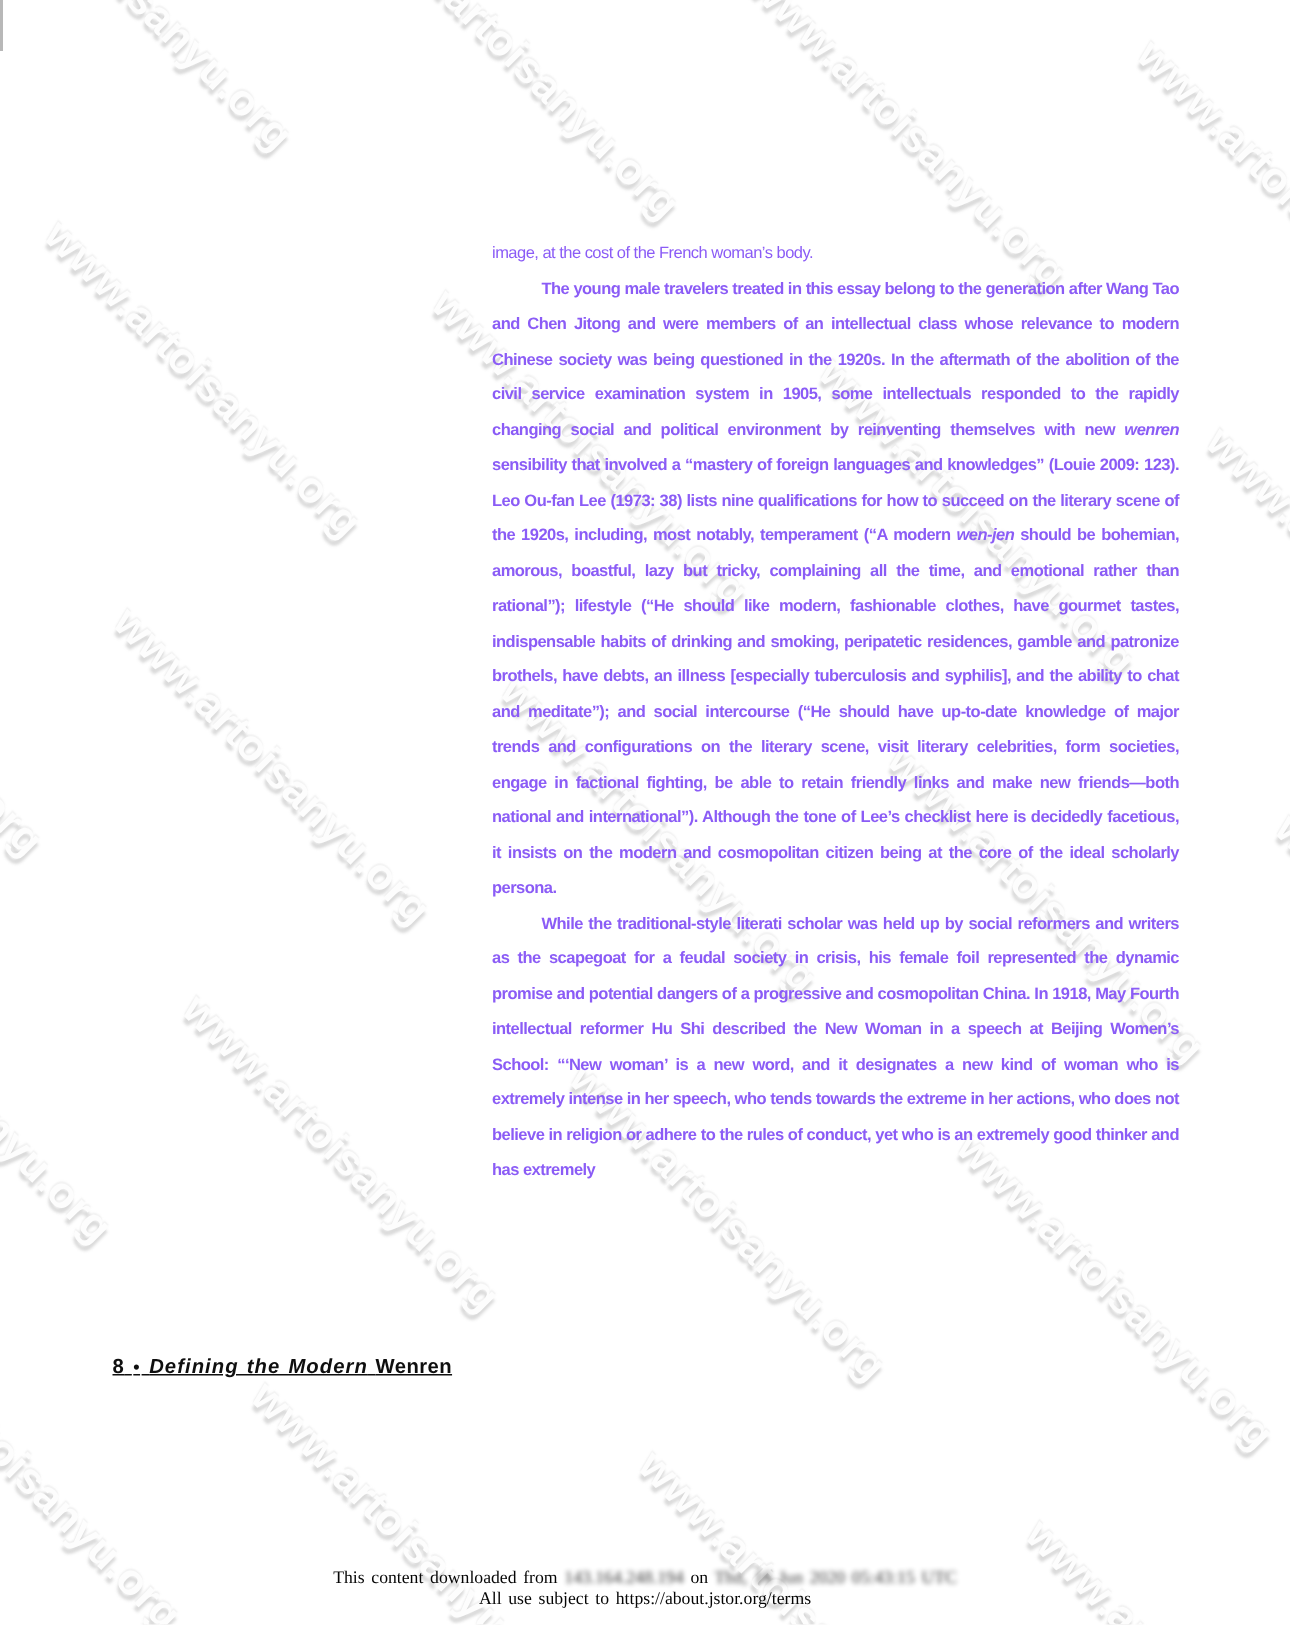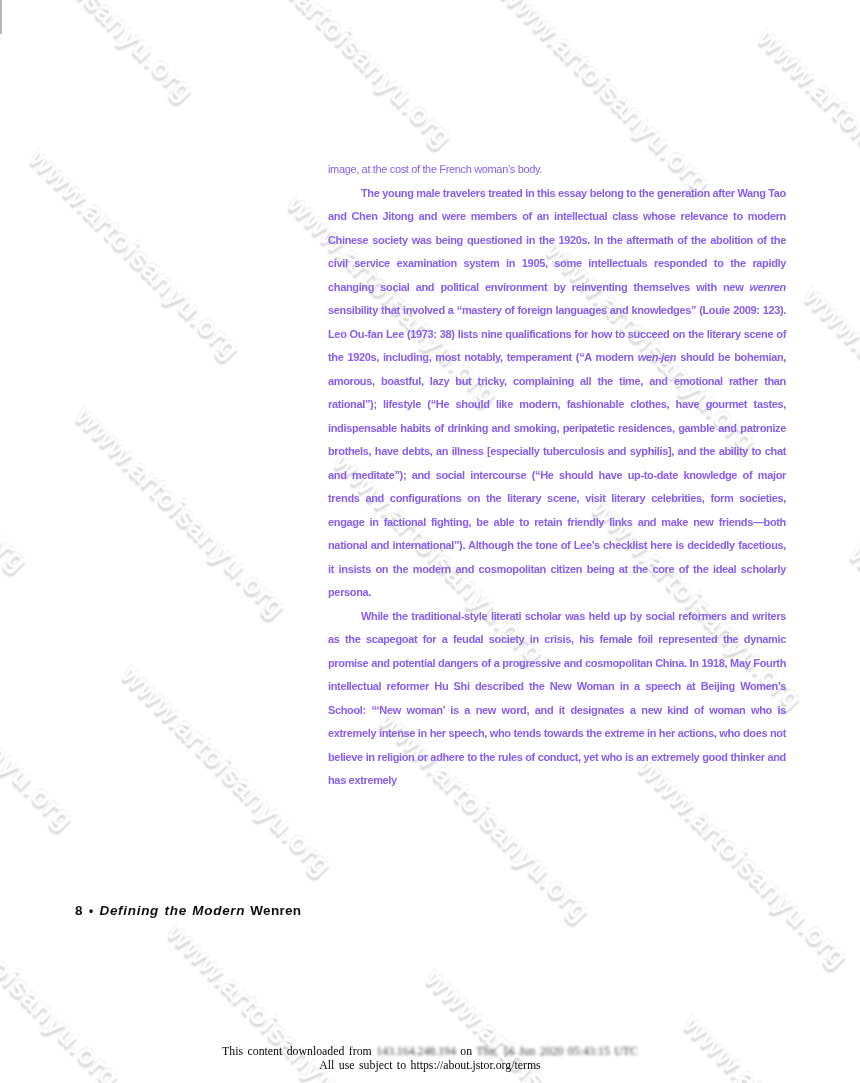--- a/index.html
+++ b/index.html
@@ -60,20 +60,21 @@
   
   .footer {
     position: absolute;
     left: 75px; top: 903px;
     z-index: 1;
     font: 700 13.5px "Liberation Sans", sans-serif;
     color: #0f0f0f;
     letter-spacing: 0.3px;
     word-spacing: 1px;
     white-space: nowrap;
+    text-decoration: underline;
   }
   .footer .ital { font-style: italic; letter-spacing: 0.7px; }
   .footer .sep { font-size: 12px; padding: 0 1px; }
 
   
   .notice {
     position: absolute;
     left: 0; right: 0; top: 1045px;
     z-index: 1;
     text-align: center;

